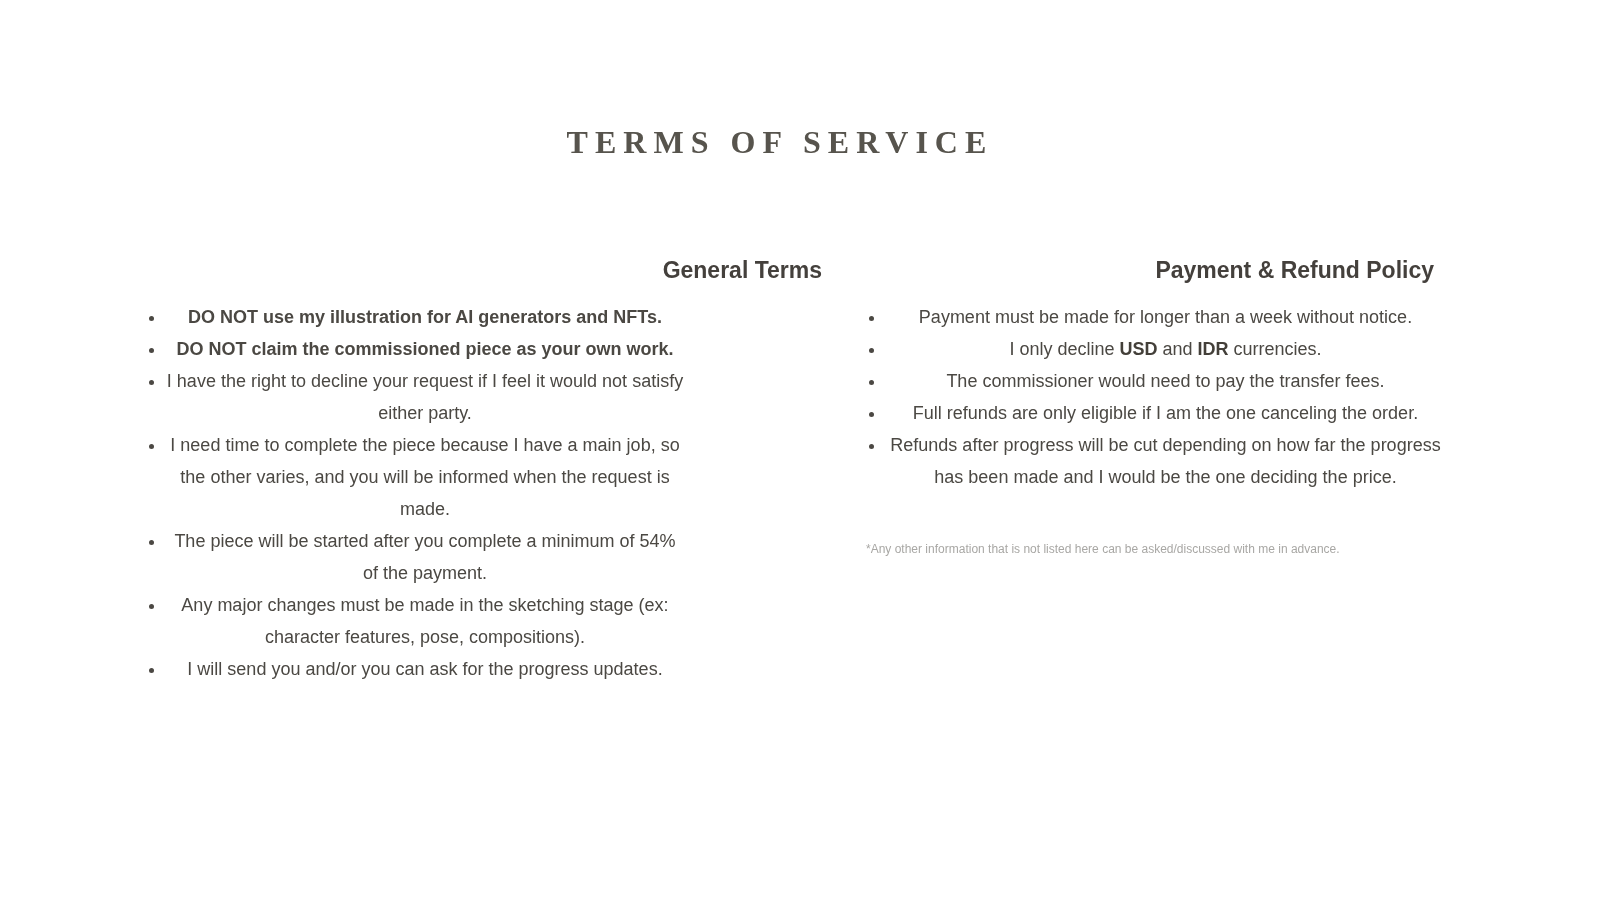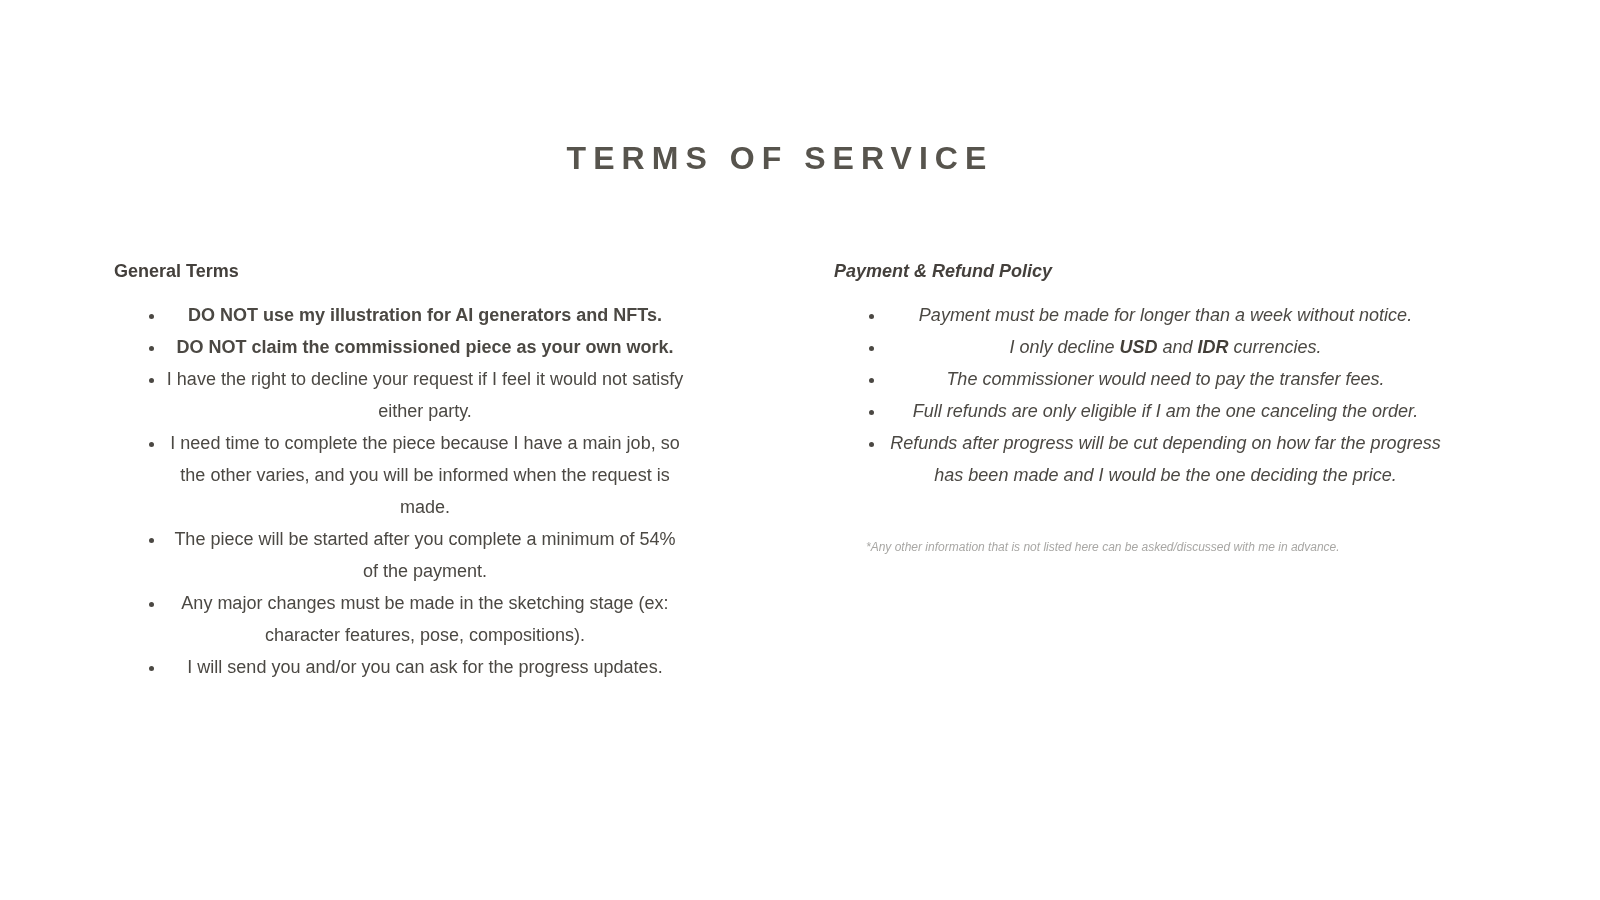--- a/index.html
+++ b/index.html
@@ -10,41 +10,42 @@
     font-family: "Liberation Sans", sans-serif;
     overflow: hidden;
   }
   .page {
     box-sizing: border-box;
     width: 1600px;
     height: 900px;
     padding: 122px 154px 0 114px;
   }
   .page-title {
-    margin: 16px;
-    font-family: Liberation Sans, sans-serif;
+    margin: 0;
+    font-family: Liberation Serif, serif;
     font-weight: 700;
     font-size: 32px;
     line-height: 1.3;
     letter-spacing: 0.22em;
     text-align: center;
     color: var(--title-text, #57544d);
   }
   .columns {
     display: flex;
     margin-top: 80px;
   }
   .col-left { flex: 0 0 720px; width: 720px; }
-  .col-right { flex: 1 1 auto; min-width: 0; font-style: italic; }
+  .col-right { flex: 1 1 auto; min-width: 0; }
   .section-heading {
-    margin: 0;
-    font-size: 18px;
+    margin: 12px;
+    font-size: 23px;
     font-weight: 700;
     line-height: 1.3;
     color: var(--heading-text, #44403c);
+    text-align: right;
   }
   ul.terms-list {
     margin: 16px 0 0 0;
     padding: 0 0 0 51px;
     list-style: disc outside;
     text-align: center;
   }
   ul.terms-list li {
     font-size: 18px;
     line-height: 32px;

